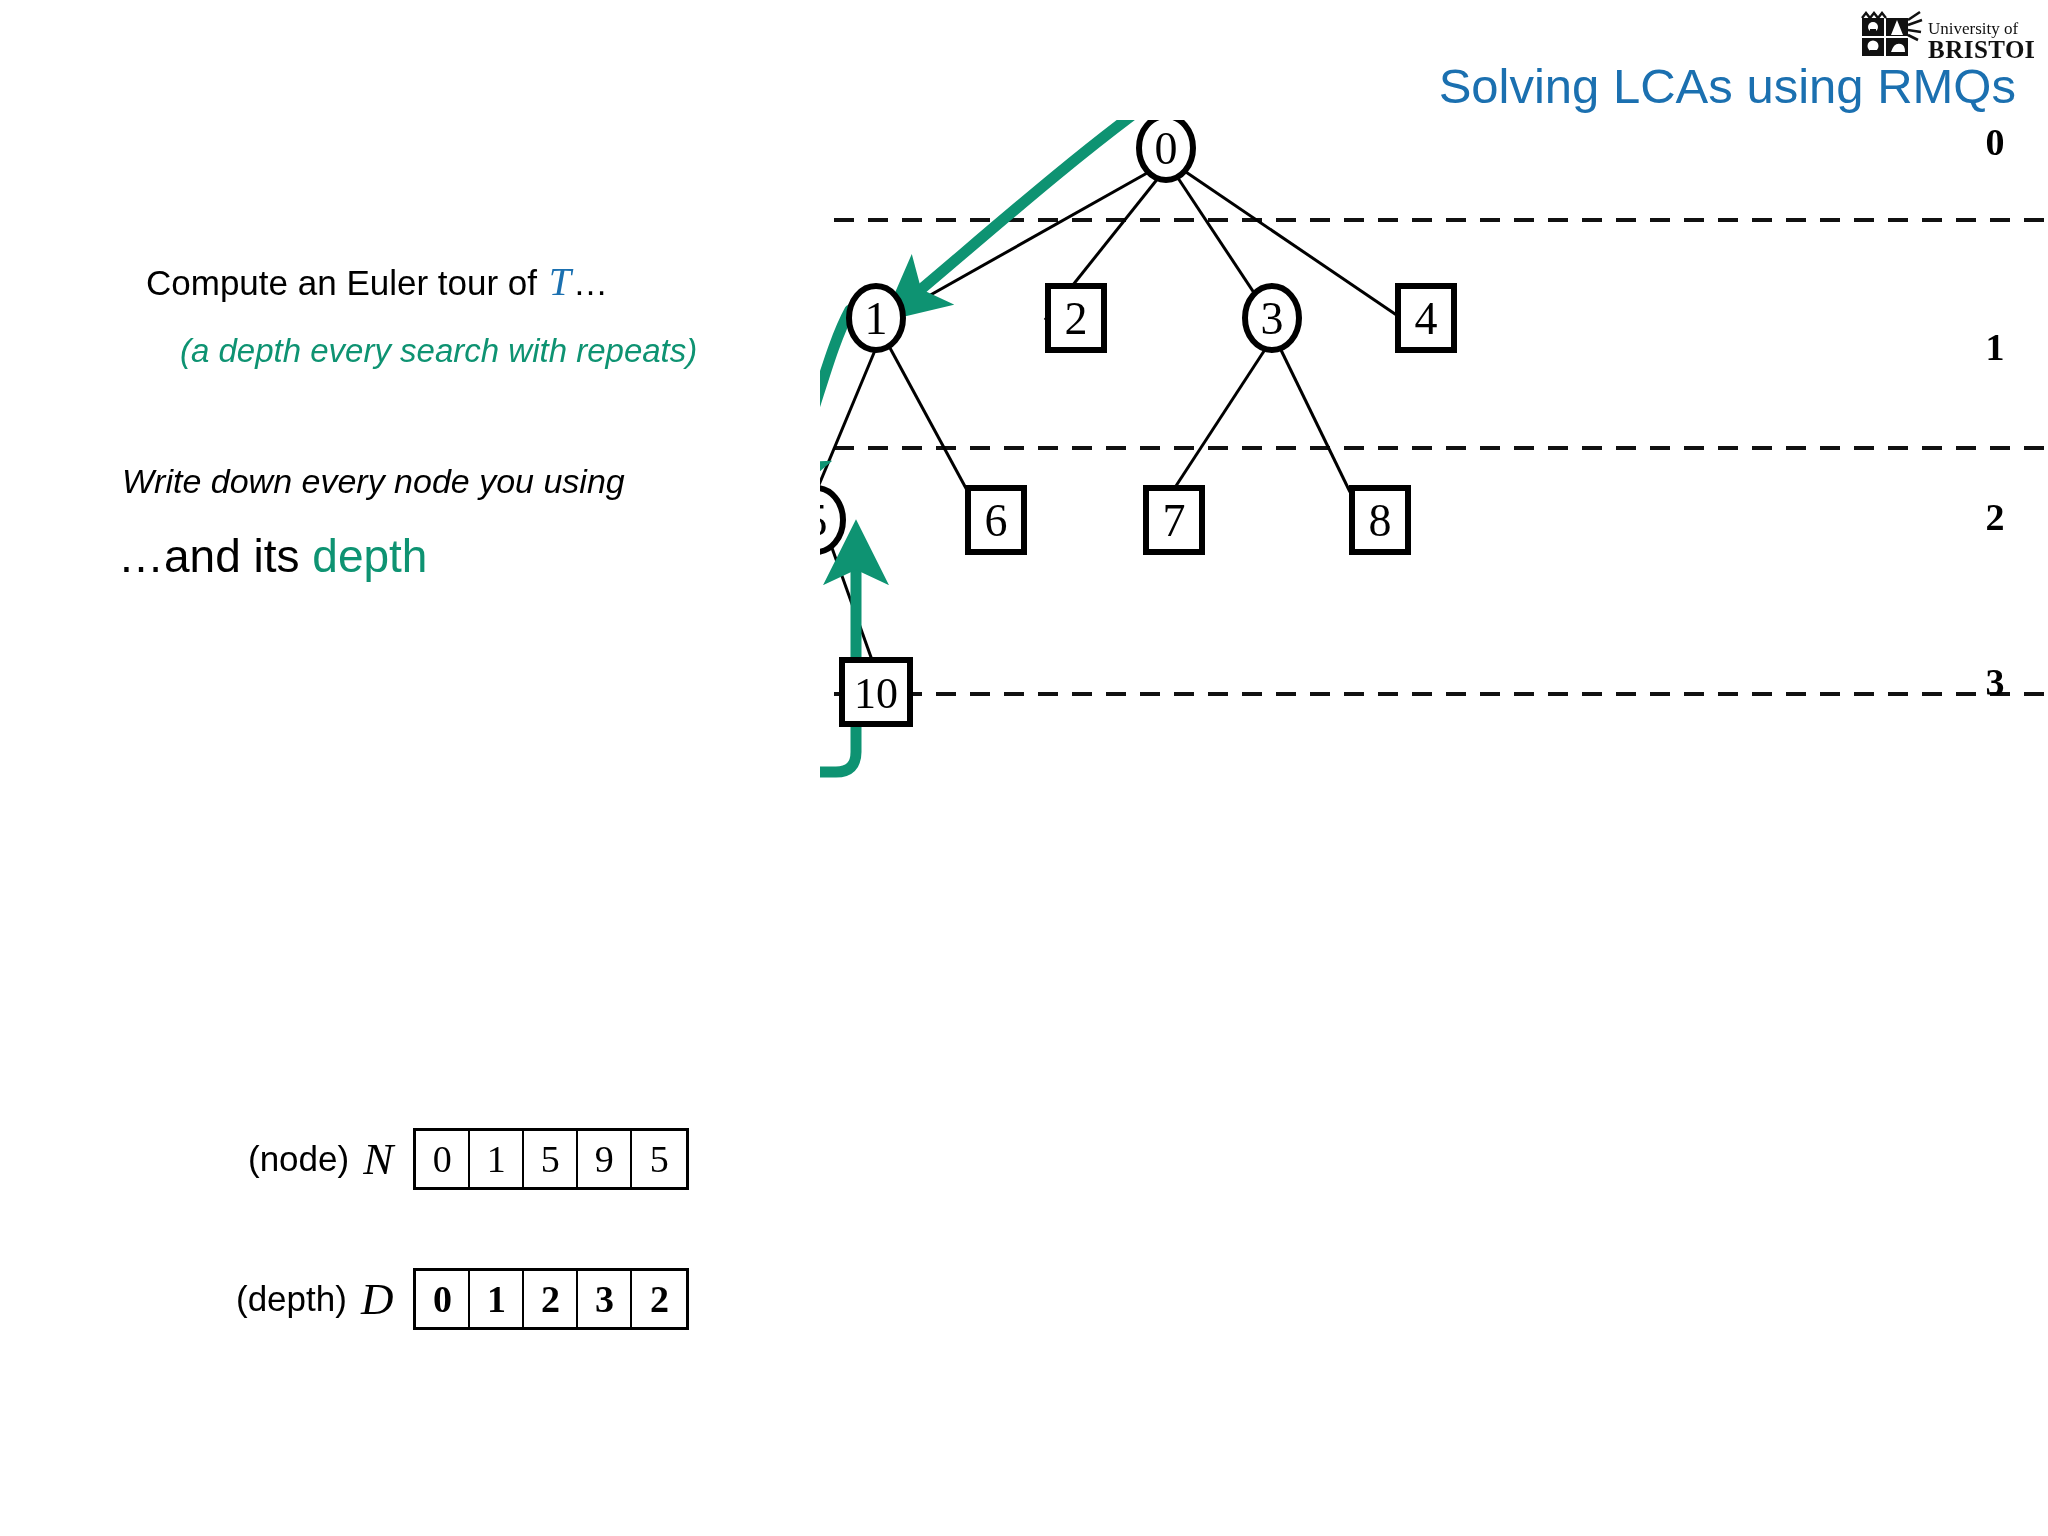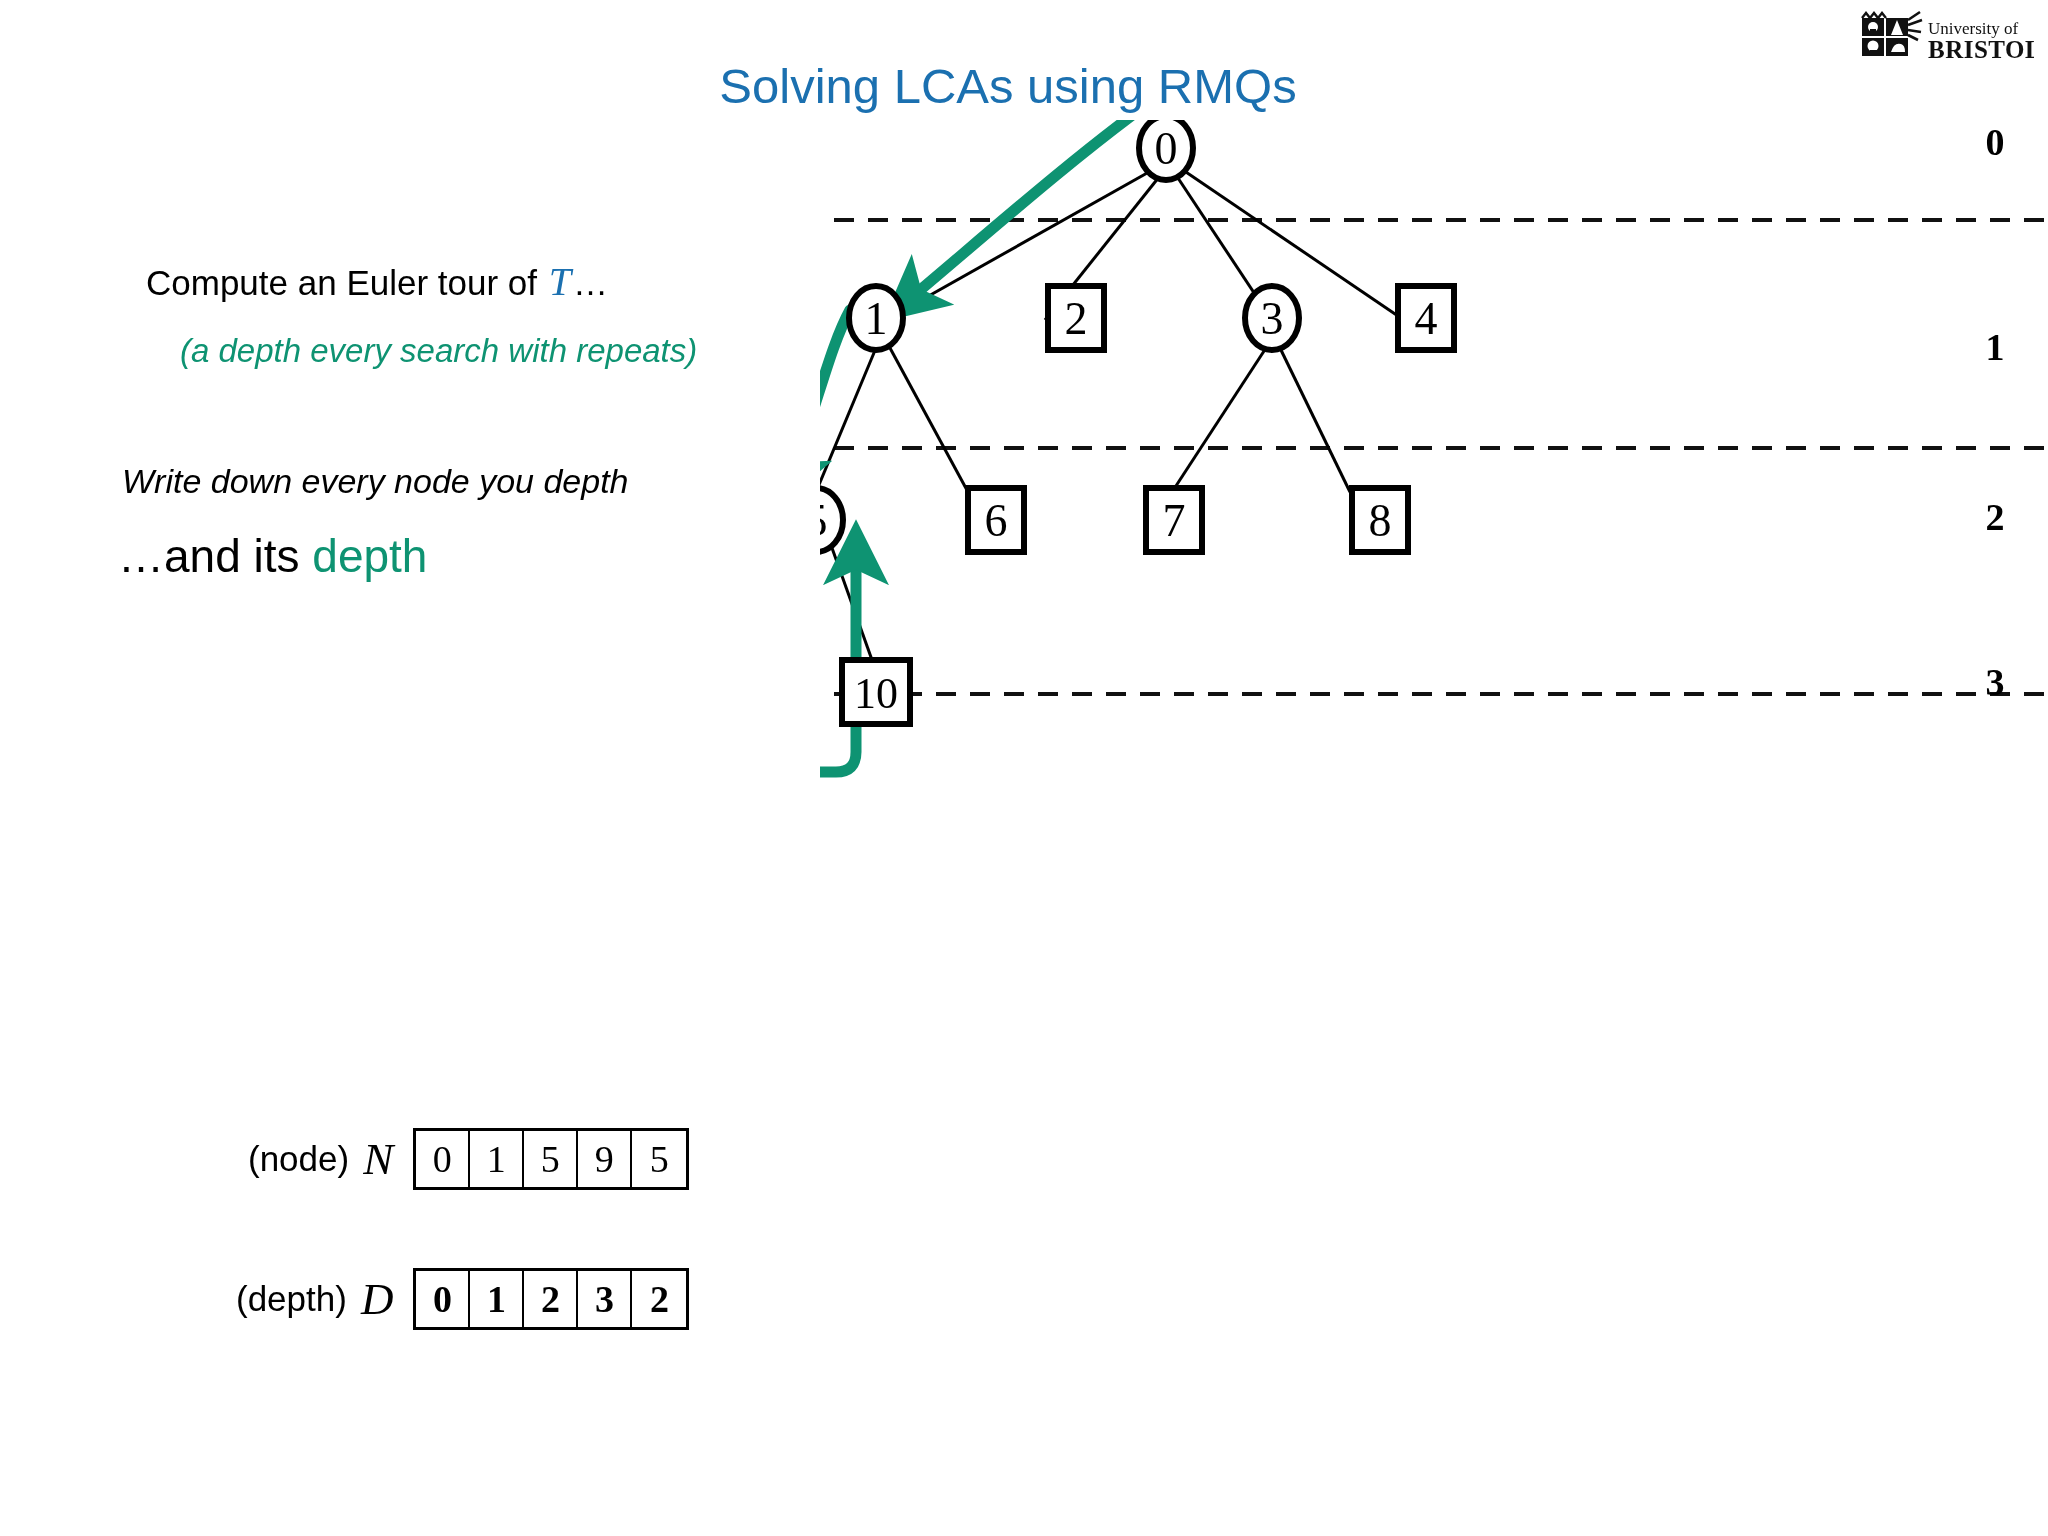--- a/index.html
+++ b/index.html
@@ -24,21 +24,21 @@
     width: 176px;
     height: 62px;
   }
 
   
   #slide-title {
     position: absolute;
     top: 58px;
     left: 0;
     width: 2016px;
-    text-align: center;
+    text-align: right;
     font-size: 49px;
     font-weight: 400;
     color: #1b70b0;
     letter-spacing: 0px;
     font-family: "Liberation Sans", sans-serif;
   }
 
   
   #left-text {
     position: absolute;
@@ -176,21 +176,21 @@
 </div>
 
 <div id="slide-title">Solving LCAs using RMQs</div>
 
 <div id="left-text">
   <div class="line-compute">
     <span>Compute an Euler tour of</span>
     <span class="math-T">T</span><span>…</span>
   </div>
   <div class="line-paren">(a depth every search with repeats)</div>
-  <div class="line-write">Write down every node you depth</div>
+  <div class="line-write">Write down every node you using</div>
   <div class="line-depth">
     <span>…and its </span><span class="green-word">depth</span>
   </div>
 </div>
 
 <div id="tree-area">
   <svg width="1228" height="840" viewBox="0 0 1228 840" xmlns="http://www.w3.org/2000/svg">
 
     <defs>
       <marker id="greenhead" markerWidth="6" markerHeight="6" refX="3.2" refY="3" orient="auto" markerUnits="strokeWidth">

